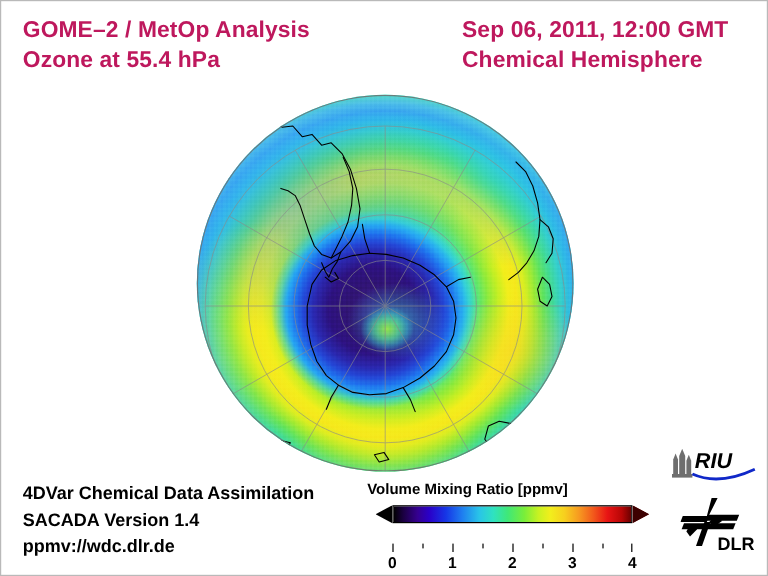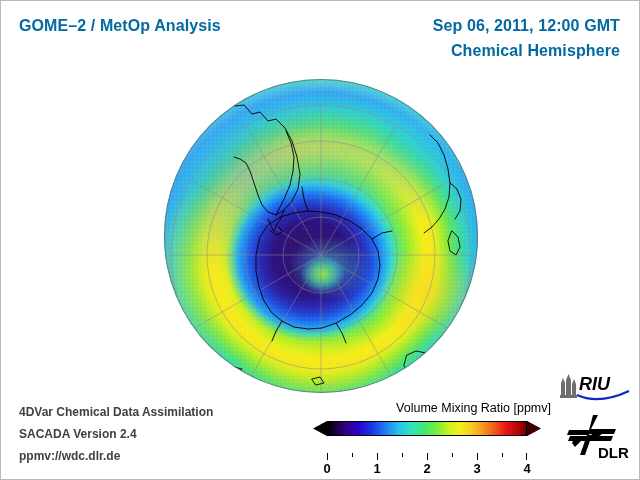--- a/index.html
+++ b/index.html
@@ -9,23 +9,23 @@
     font-family:"Liberation Sans",sans-serif;
     overflow:hidden;
     position:relative;
     box-sizing:border-box;
     border:1px solid #b9b9b9;
   }
   .stage{position:absolute;inset:0;}
 
   
   .hdr-left{position:absolute;left:18px;top:12px;}
-  .hdr-right{position:absolute;right:19px;top:12px;text-align:right;}
+  .hdr-right{position:absolute;right:32px;top:12px;}
   .hdr-line{
-    font-size:16px;font-weight:bold;color:#0369a1;
+    font-size:19px;font-weight:bold;color:#be185d;
     line-height:25px;white-space:nowrap;letter-spacing:.1px;
   }
 
   
   .globe-wrap{
     position:absolute;
     left:163px;top:78px;width:314px;height:314px;
   }
   .globe{
     position:absolute;inset:0;border-radius:50%;
@@ -117,29 +117,29 @@
   .limb{
     position:absolute;inset:0;border-radius:50%;
     box-shadow:inset 0 0 0 1px rgba(110,110,110,.85);
     background:radial-gradient(circle at 50% 50%, rgba(0,0,0,0) 96%, rgba(120,120,120,.35) 100%);
   }
   .map-svg{position:absolute;inset:0;}
 
   
   .footer{position:absolute;left:18px;top:400px;}
   .footer div{
-    font-size:12px;font-weight:bold;color:#404040;
+    font-size:15px;font-weight:bold;color:#000000;
     line-height:22px;white-space:nowrap;
   }
 
   
   .cb-block{position:absolute;left:305px;top:400px;width:245px;}
   .cb-title{
-    font-size:12.5px;font-weight:normal;color:#000;
-    text-align:right;white-space:nowrap;margin-bottom:4px;
+    font-size:12.5px;font-weight:bold;color:#000;
+    text-align:left;white-space:nowrap;margin-bottom:4px;
   }
   .cb-row{position:relative;height:20px;}
   .cb-body{
     position:absolute;left:21px;top:2px;width:200px;height:15px;
     border:1px solid #000;box-sizing:border-box;
     background:linear-gradient(to right,
       #000000 0%,
       #1a0040 4%,
       #35008f 10%,
       #2a00c8 15%,
@@ -182,20 +182,21 @@
   .riu{position:absolute;left:556px;top:370px;width:76px;height:34px;}
   .dlr{position:absolute;left:566px;top:412px;width:66px;height:56px;}
 </style>
 </head>
 <body>
 
 <div class="stage">
 
   <div class="hdr-left">
     <div class="hdr-line">GOME–2 / MetOp Analysis</div>
+    <div class="hdr-line">Ozone at 55.4 hPa</div>
   </div>
   <div class="hdr-right">
     <div class="hdr-line">Sep 06, 2011, 12:00 GMT</div>
     <div class="hdr-line">Chemical Hemisphere</div>
   </div>
 
   <div class="globe-wrap">
     <div class="globe">
       <div class="layer bands"></div>
       <div class="layer warp-a"></div>
@@ -253,21 +254,21 @@
           <path d="M62 292 L70 288 L78 290 L74 296 L66 297 Z"></path>
           <path d="M148 300 L156 298 L160 304 L152 306 Z"></path>
         </g>
       </svg>
       <div class="limb"></div>
     </div>
   </div>
 
   <div class="footer">
     <div>4DVar Chemical Data Assimilation</div>
-    <div>SACADA Version 2.4</div>
+    <div>SACADA Version 1.4</div>
     <div>ppmv://wdc.dlr.de</div>
   </div>
 
   <div class="cb-block">
     <div class="cb-title">Volume Mixing Ratio [ppmv]</div>
     <div class="cb-row">
       <div class="cap left"></div>
       <div class="cb-body"></div>
       <div class="cap right"></div>
     </div>

